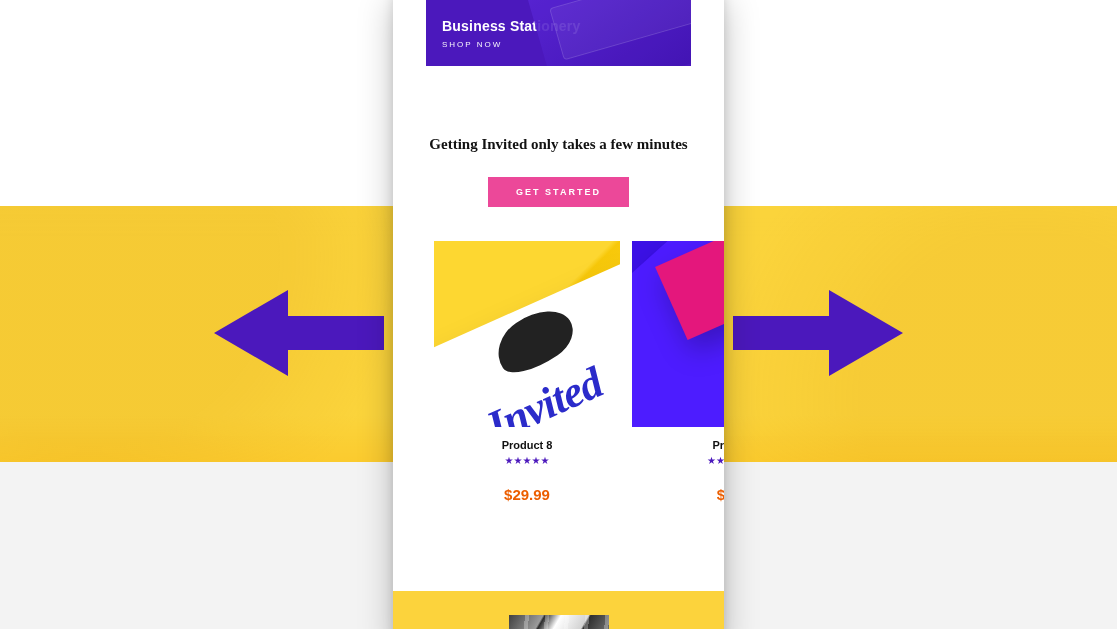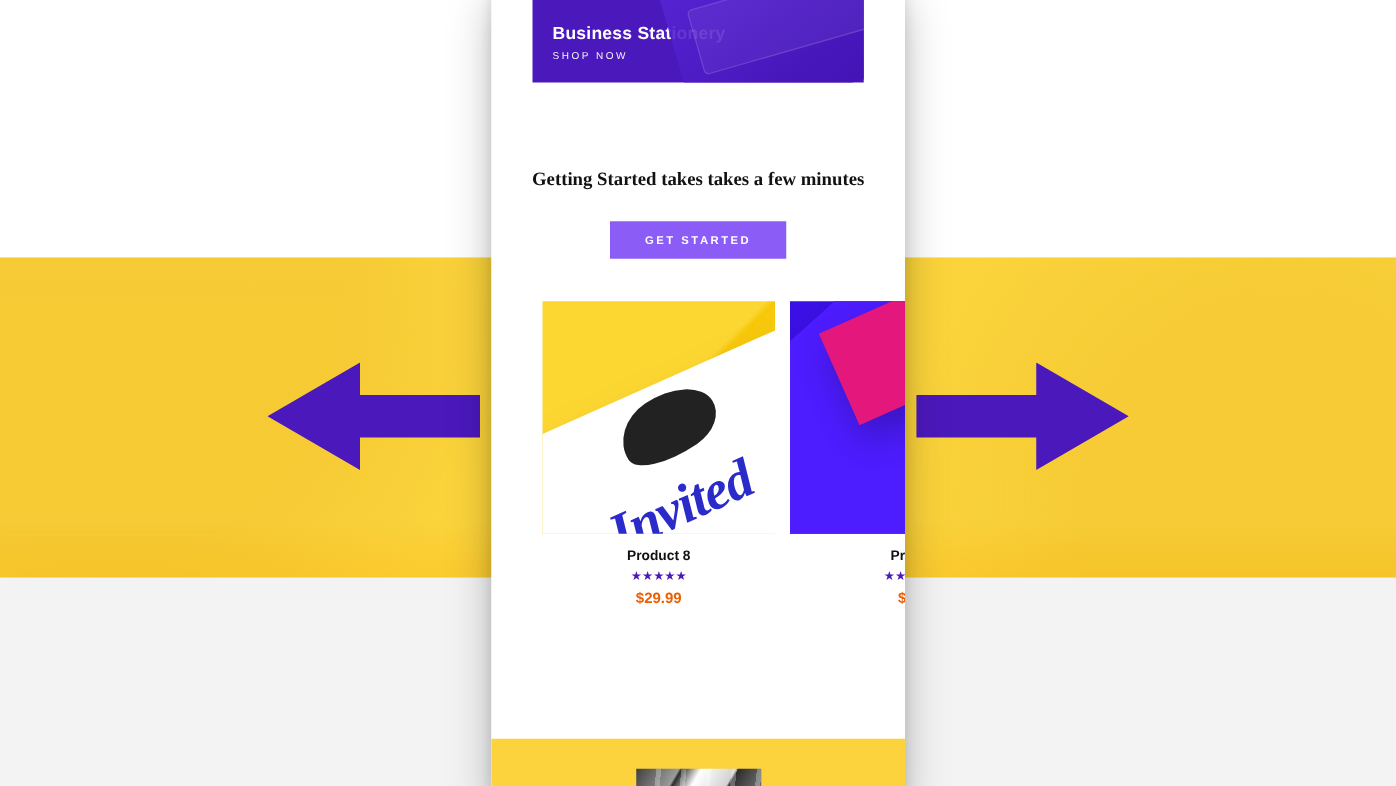--- a/index.html
+++ b/index.html
@@ -95,21 +95,21 @@
   .cta-section { text-align: center; padding: 48px 24px 34px 24px; }
   .cta-section h2 {
     font-family: Georgia, "Times New Roman", serif;
     font-size: 15px;
     font-weight: 700;
     color: #121212;
     margin-bottom: 24px;
   }
   .cta-btn {
     display: inline-block;
-    background: #8b5cf6;
+    background: #ec4899;
     color: #ffffff;
     font-size: 9px;
     letter-spacing: 2px;
     font-weight: 700;
     padding: 10px 28px;
     border: none;
   }
 
   .products {
     display: flex;
@@ -168,21 +168,21 @@
   }
 
   .product-name {
     font-size: 11px;
     font-weight: 700;
     margin-top: 12px;
     color: #111;
     font-family: "Segoe UI", Helvetica, Arial, sans-serif;
   }
   .stars { color: #4b18bc; font-size: 10px; margin-top: 4px; letter-spacing: 0px; }
-  .price { color: #ec5e00; font-size: 12px; font-weight: 700; margin-top: 4px; }
+  .price { color: #ec5e00; font-size: 15px; font-weight: 700; margin-top: 20px; }
 
   .yellow-footer {
     position: absolute;
     bottom: 0; left: 0; right: 0;
     height: 48px;
     background: #fcd33c;
     display: flex;
     justify-content: center;
     align-items: flex-end;
   }
@@ -215,21 +215,21 @@
 <div class="phone">
   <div class="phone-inner">
 
     <div class="banner">
       <div class="banner-art"></div>
       <h3>Business Stationery</h3>
       <span class="shopnow">SHOP NOW</span>
     </div>
 
     <div class="cta-section">
-      <h2>Getting Started takes takes a few minutes</h2>
+      <h2>Getting Invited only takes a few minutes</h2>
       <button class="cta-btn">GET STARTED</button>
     </div>
 
     <div class="products">
 
       <div class="product">
         <div class="product-img p10">
           <div class="paper">
             <div class="blob"></div>
             <div class="invited">e Invited</div>

